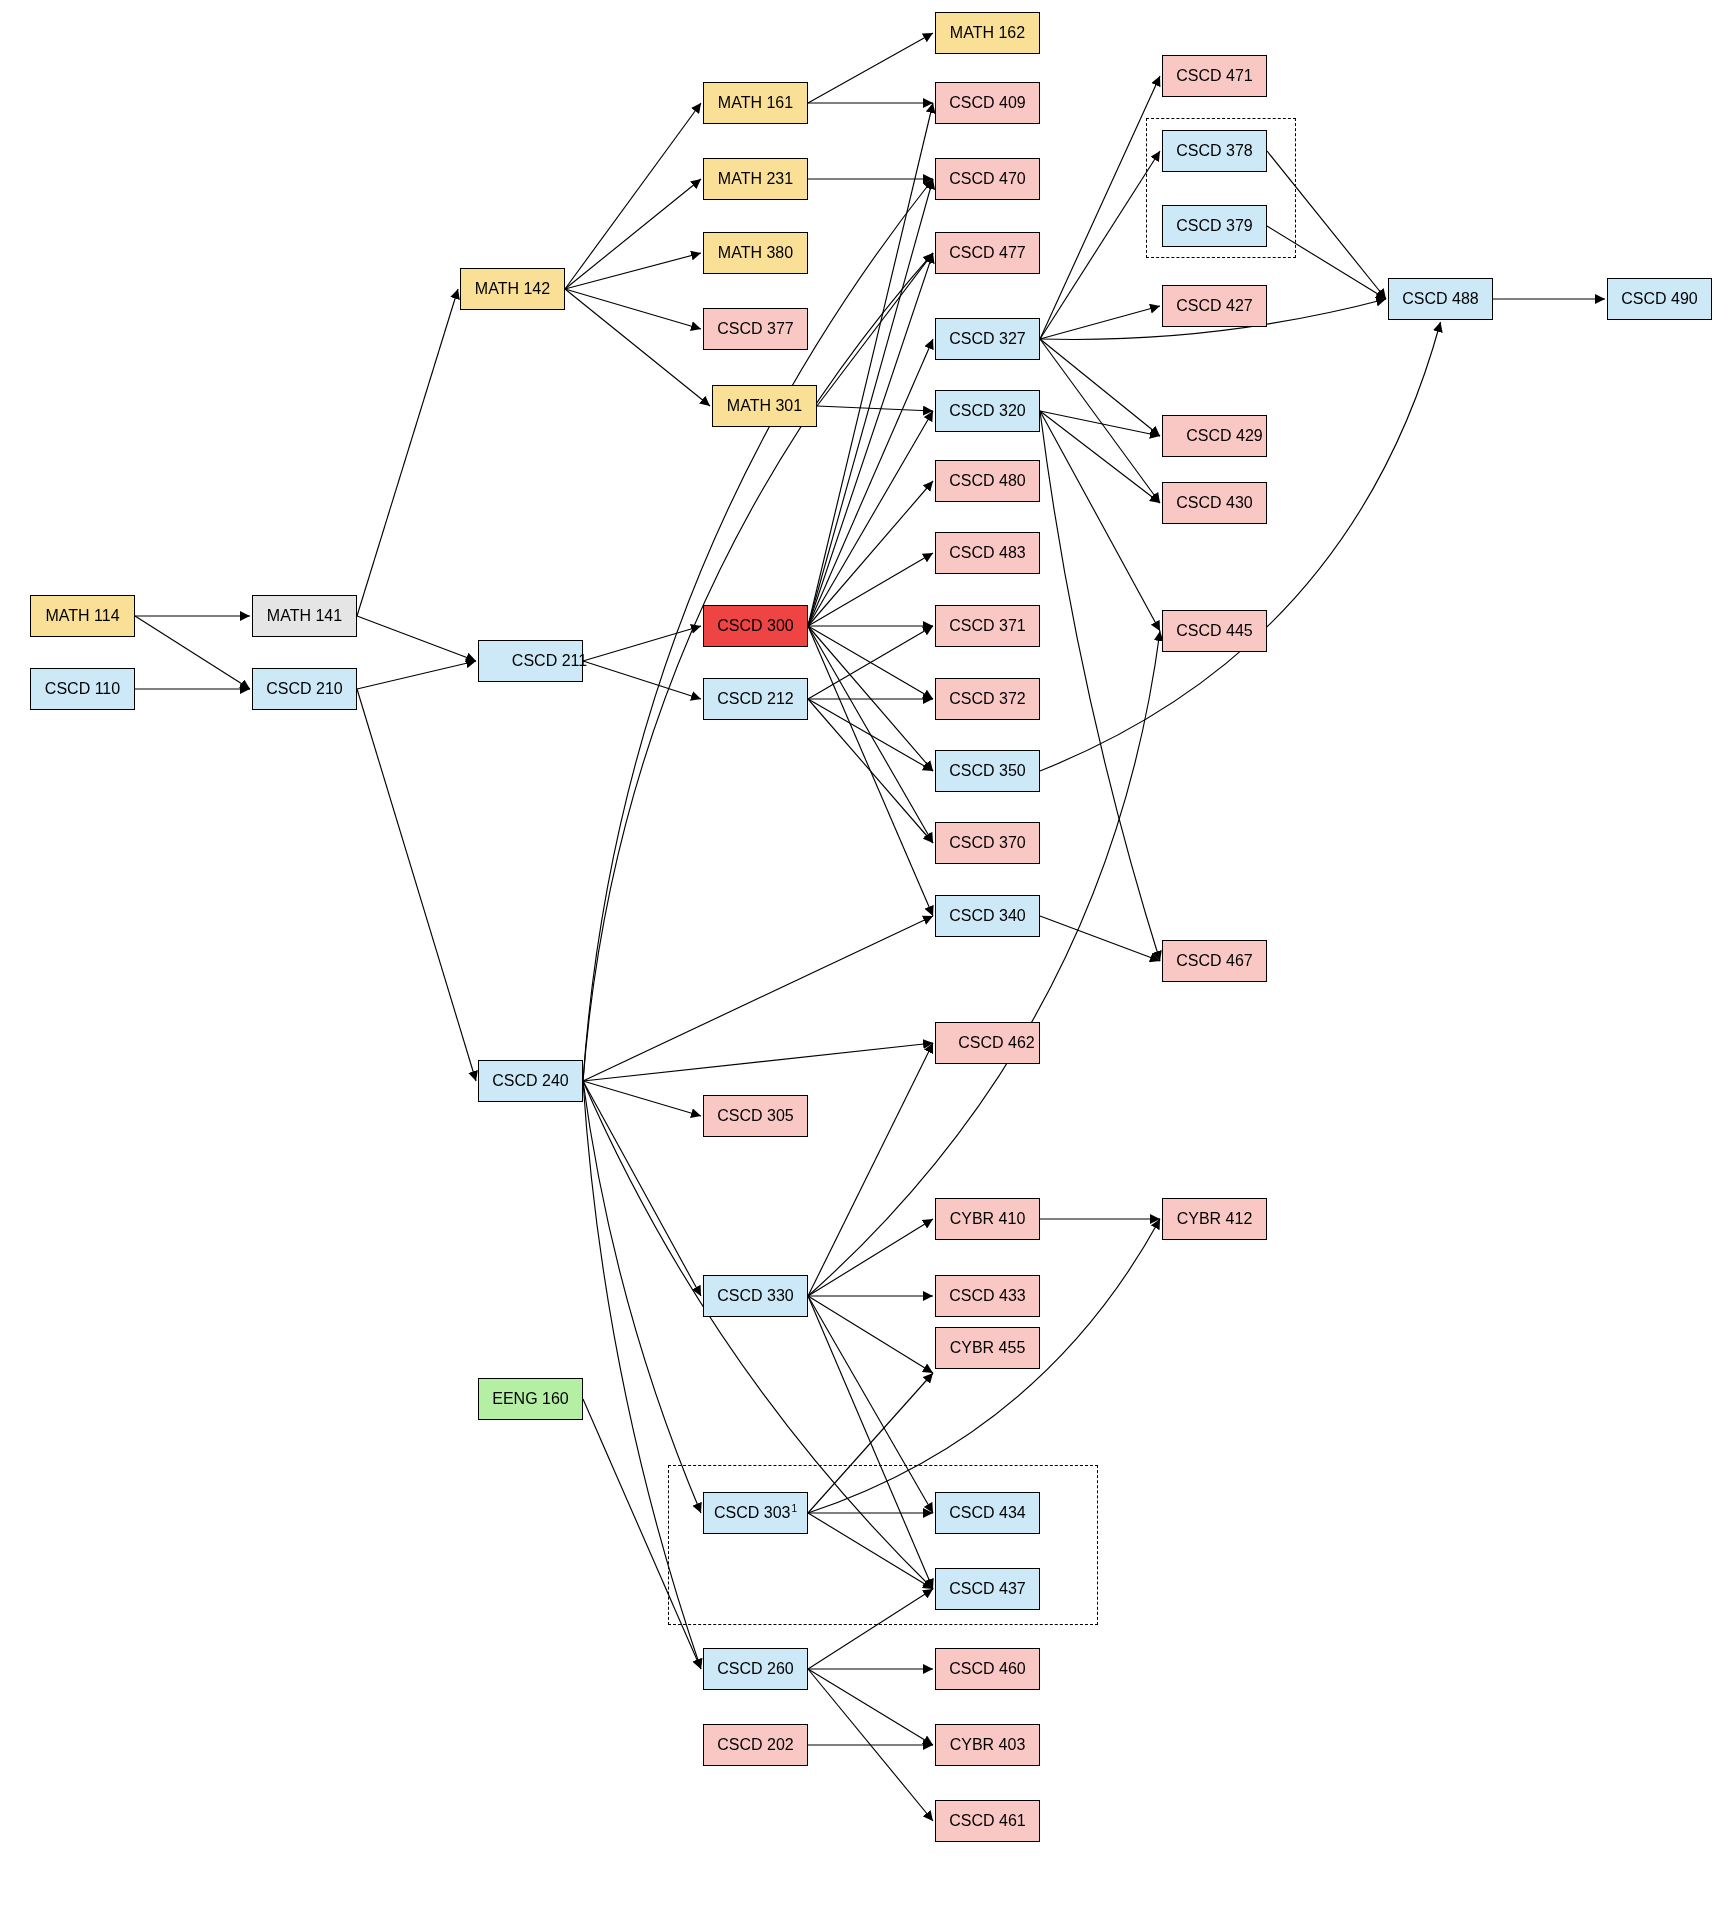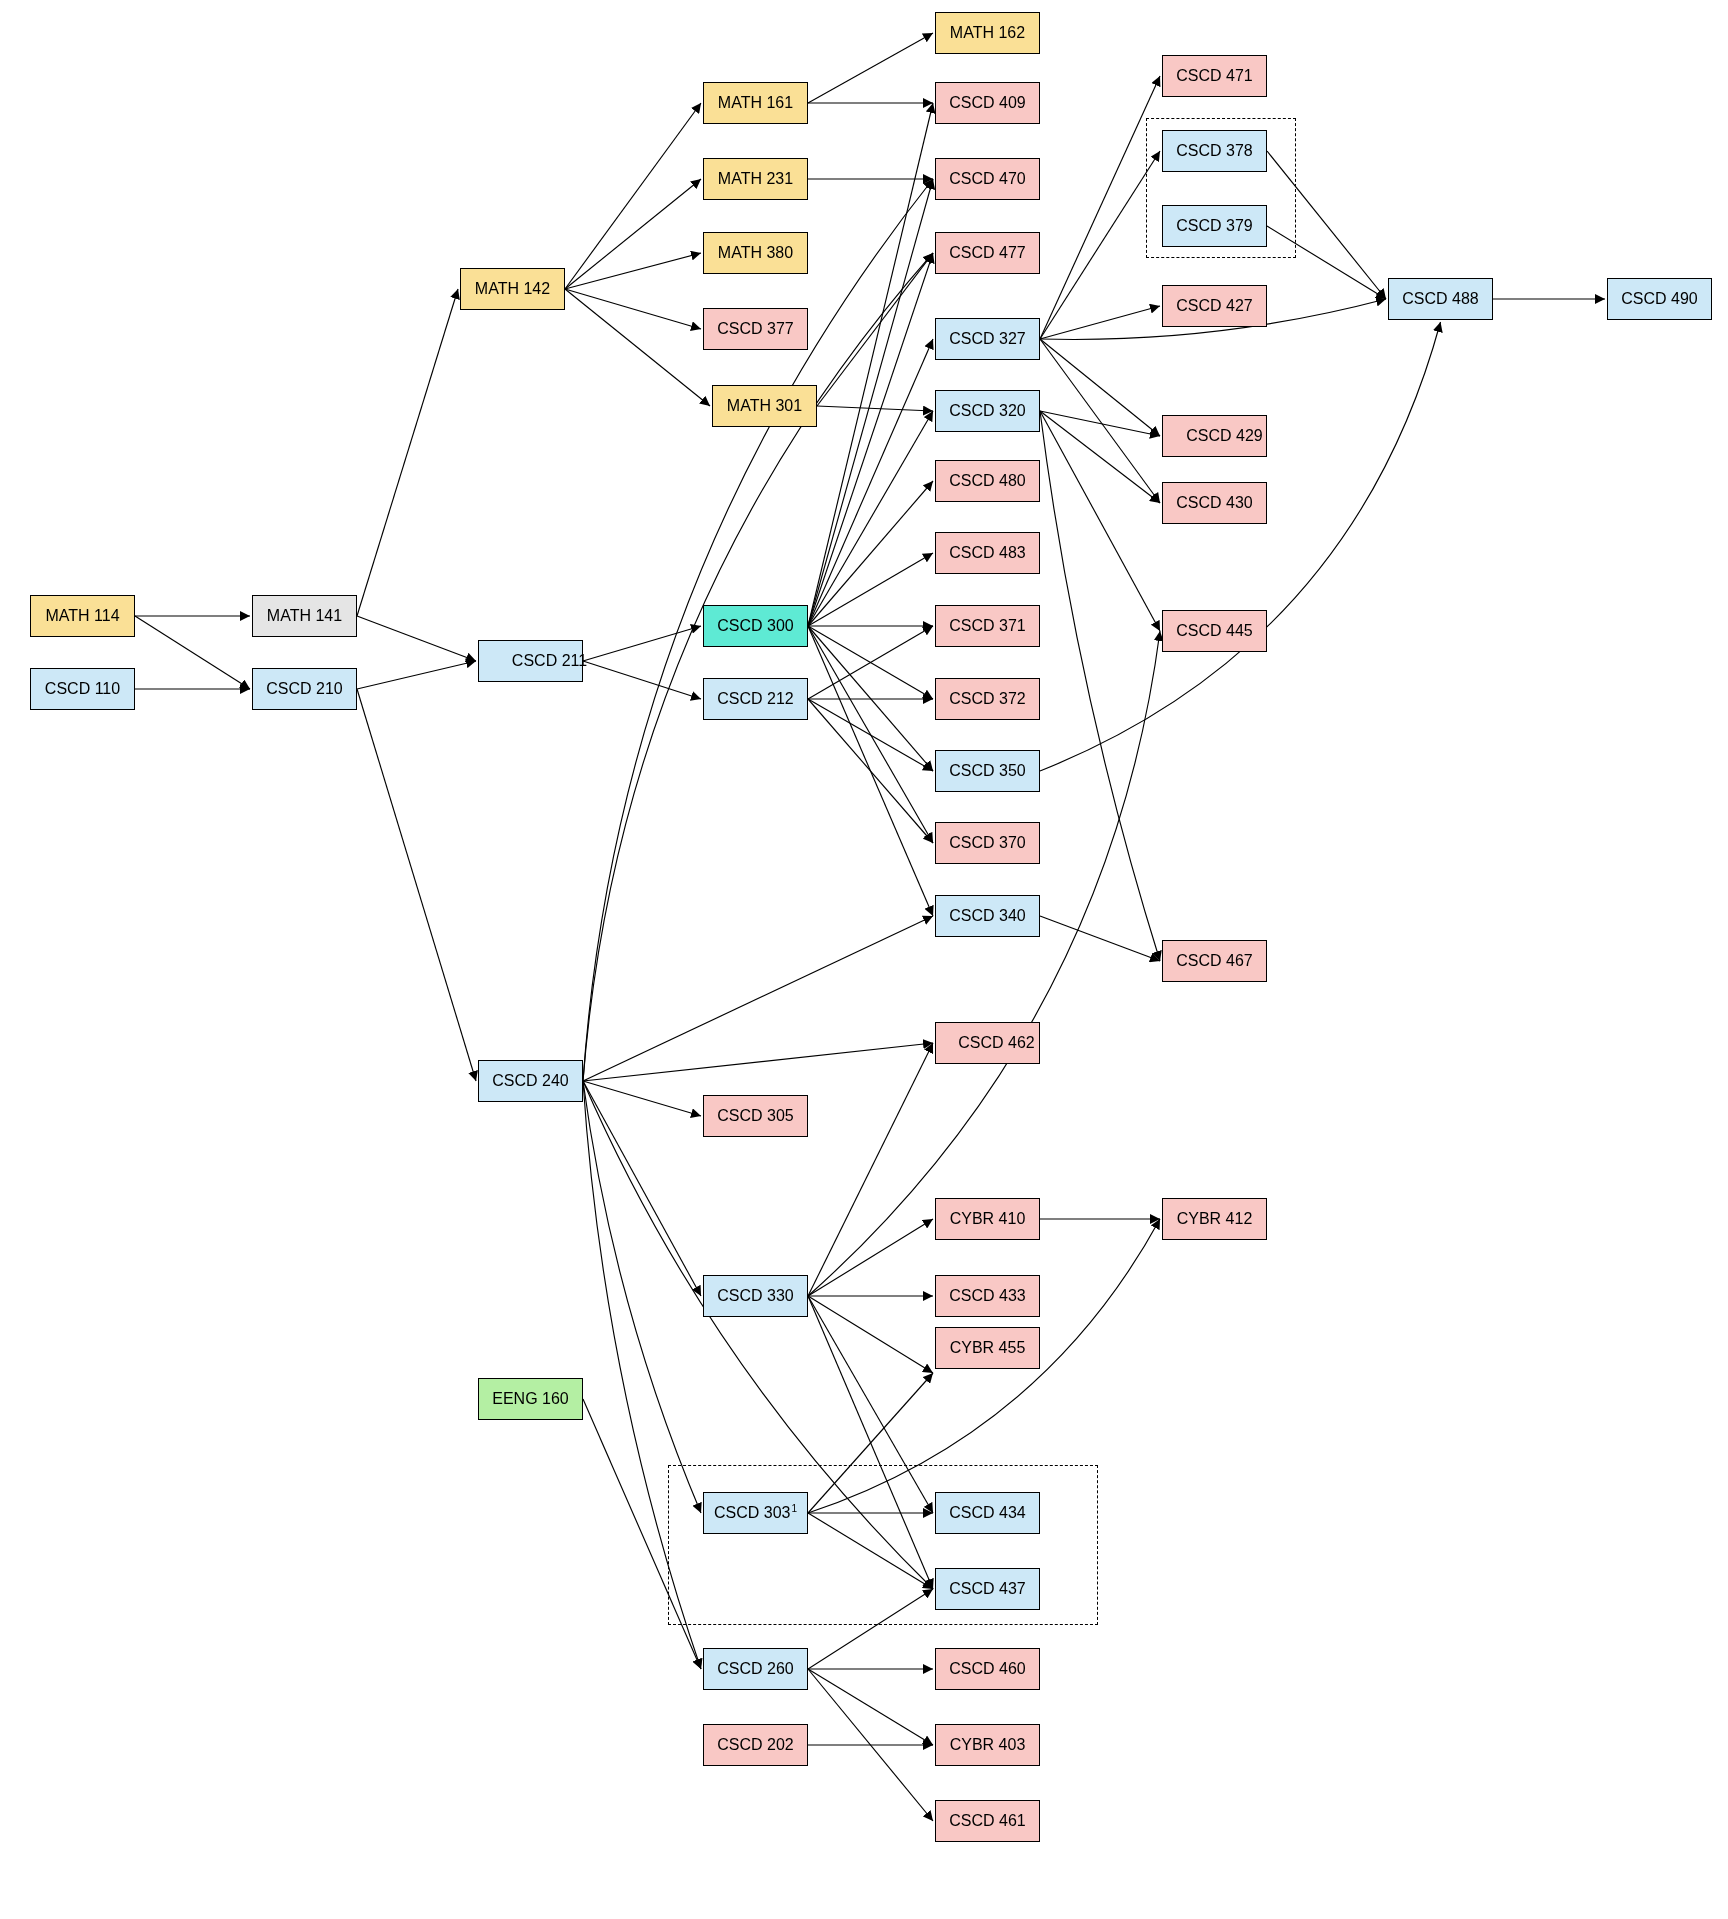--- a/index.html
+++ b/index.html
@@ -141,21 +141,21 @@
     </div>
     <div class="node" style="left: 703px; top: 232px; background: rgb(250, 224, 150);">
       <span>MATH 380</span>
     </div>
     <div class="node" style="left: 703px; top: 308px; background: rgb(249, 200, 197);">
       <span>CSCD 377</span>
     </div>
     <div class="node" style="left: 712px; top: 385px; background: rgb(250, 224, 150);">
       <span>MATH 301</span>
     </div>
-    <div class="node" style="left: 703px; top: 605px; background: #5eead4;">
+    <div class="node" style="left: 703px; top: 605px; background: #ef4444;">
       <span>CSCD 300</span>
     </div>
     <div class="node" style="left: 703px; top: 678px; background: rgb(205, 232, 247);">
       <span>CSCD 212</span>
     </div>
     <div class="node" style="left: 703px; top: 1095px; background: rgb(249, 200, 197);">
       <span>CSCD 305</span>
     </div>
     <div class="node" style="left: 703px; top: 1275px; background: rgb(205, 232, 247);">
       <span>CSCD 330</span>

